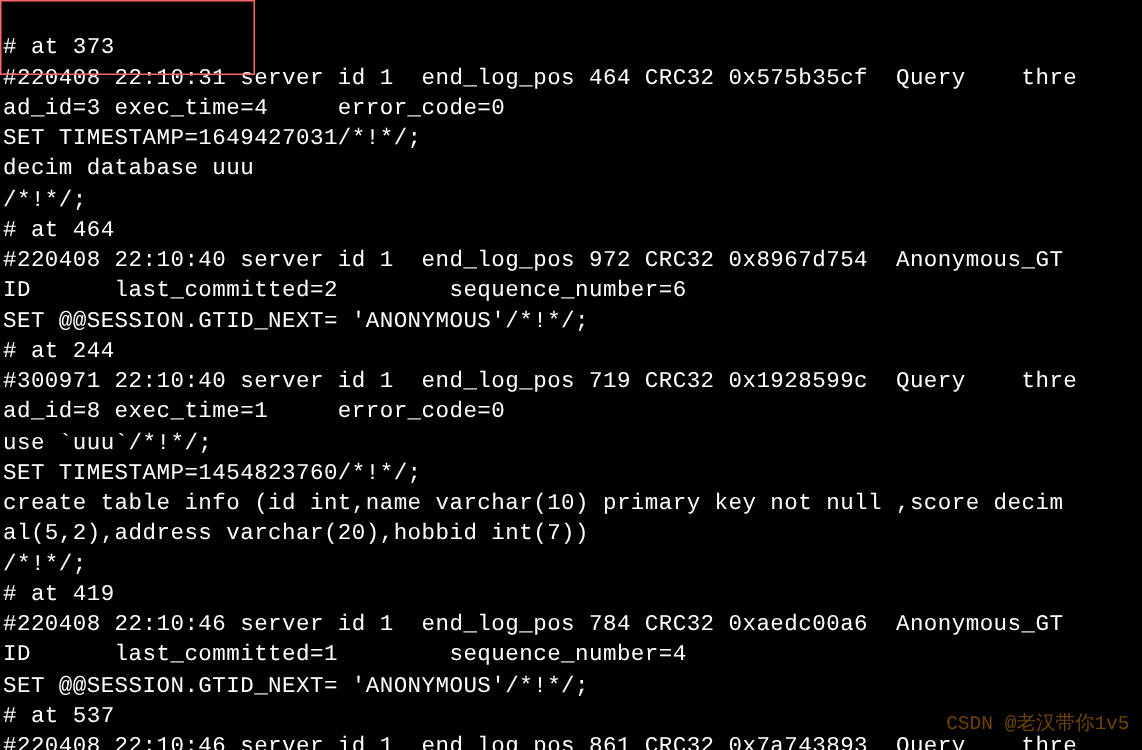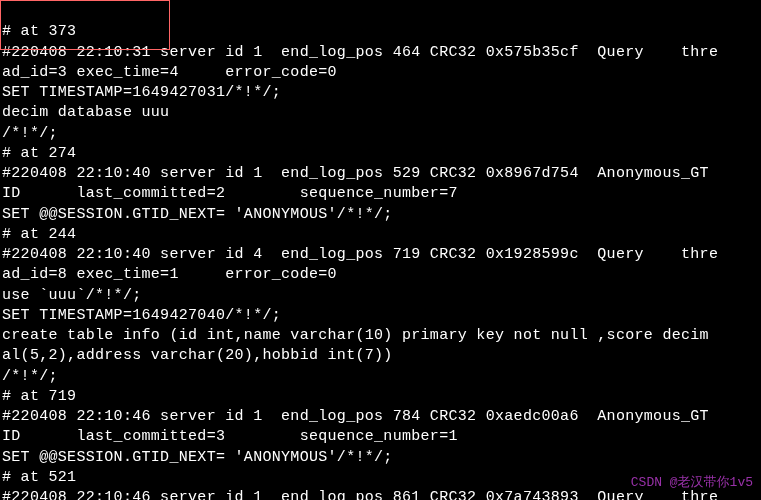--- a/index.html
+++ b/index.html
@@ -31,52 +31,52 @@
     .box1 {
       top: 0px;
       left: 0px;
       width: 170px;
       height: 50px;
     }
     .watermark {
       position: absolute;
       bottom: 8px;
       right: 8px;
-      color: #d946ef;
+      color: #a16207;
       font-size: 13px;
       opacity: 0.7;
       font-family: Liberation Mono, monospace;
     }
   </style>
 </head>
 <body>
 
 <div class="terminal-content">
 <span># at 373</span>
 <span>#220408 22:10:31 server id 1  end_log_pos 464 CRC32 0x575b35cf  Query    thre</span>
 <span>ad_id=3 exec_time=4     error_code=0</span>
 <span>SET TIMESTAMP=1649427031/*!*/;</span>
 <span>decim database uuu</span>
 <span>/*!*/;</span>
-<span># at 274</span>
-<span>#220408 22:10:40 server id 1  end_log_pos 529 CRC32 0x8967d754  Anonymous_GT</span>
-<span>ID      last_committed=2        sequence_number=7</span>
+<span># at 464</span>
+<span>#220408 22:10:40 server id 1  end_log_pos 972 CRC32 0x8967d754  Anonymous_GT</span>
+<span>ID      last_committed=2        sequence_number=6</span>
 <span>SET @@SESSION.GTID_NEXT= 'ANONYMOUS'/*!*/;</span>
 <span># at 244</span>
-<span>#220408 22:10:40 server id 4  end_log_pos 719 CRC32 0x1928599c  Query    thre</span>
+<span>#300971 22:10:40 server id 1  end_log_pos 719 CRC32 0x1928599c  Query    thre</span>
 <span>ad_id=8 exec_time=1     error_code=0</span>
 <span>use `uuu`/*!*/;</span>
-<span>SET TIMESTAMP=1649427040/*!*/;</span>
+<span>SET TIMESTAMP=1454823760/*!*/;</span>
 <span>create table info (id int,name varchar(10) primary key not null ,score decim</span>
 <span>al(5,2),address varchar(20),hobbid int(7))</span>
 <span>/*!*/;</span>
-<span># at 719</span>
+<span># at 419</span>
 <span>#220408 22:10:46 server id 1  end_log_pos 784 CRC32 0xaedc00a6  Anonymous_GT</span>
-<span>ID      last_committed=3        sequence_number=1</span>
+<span>ID      last_committed=1        sequence_number=4</span>
 <span>SET @@SESSION.GTID_NEXT= 'ANONYMOUS'/*!*/;</span>
-<span># at 521</span>
+<span># at 537</span>
 <span>#220408 22:10:46 server id 1  end_log_pos 861 CRC32 0x7a743893  Query    thre</span>
 
 </div>
 
 <div class="highlight-box box1"></div>
 
 <div class="watermark">CSDN @老汉带你1v5</div>
 
 </body></html>

